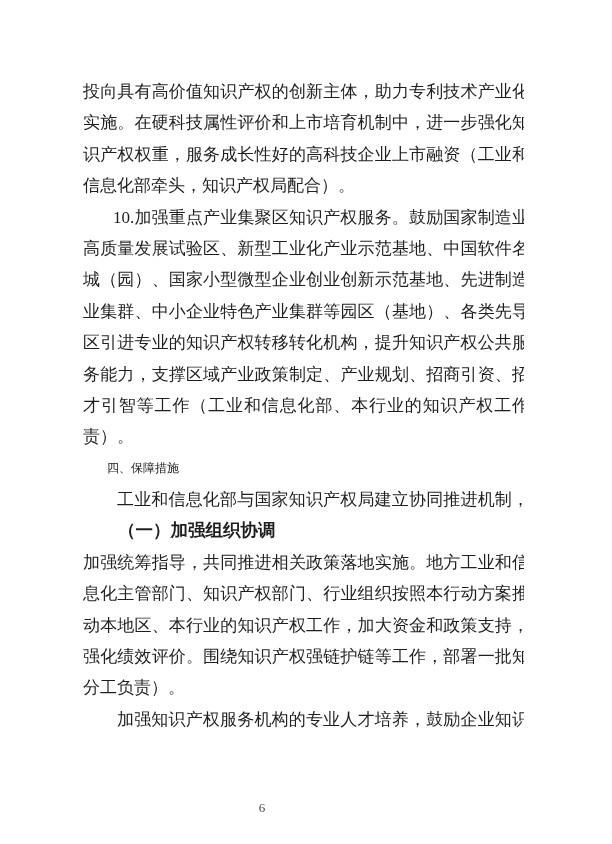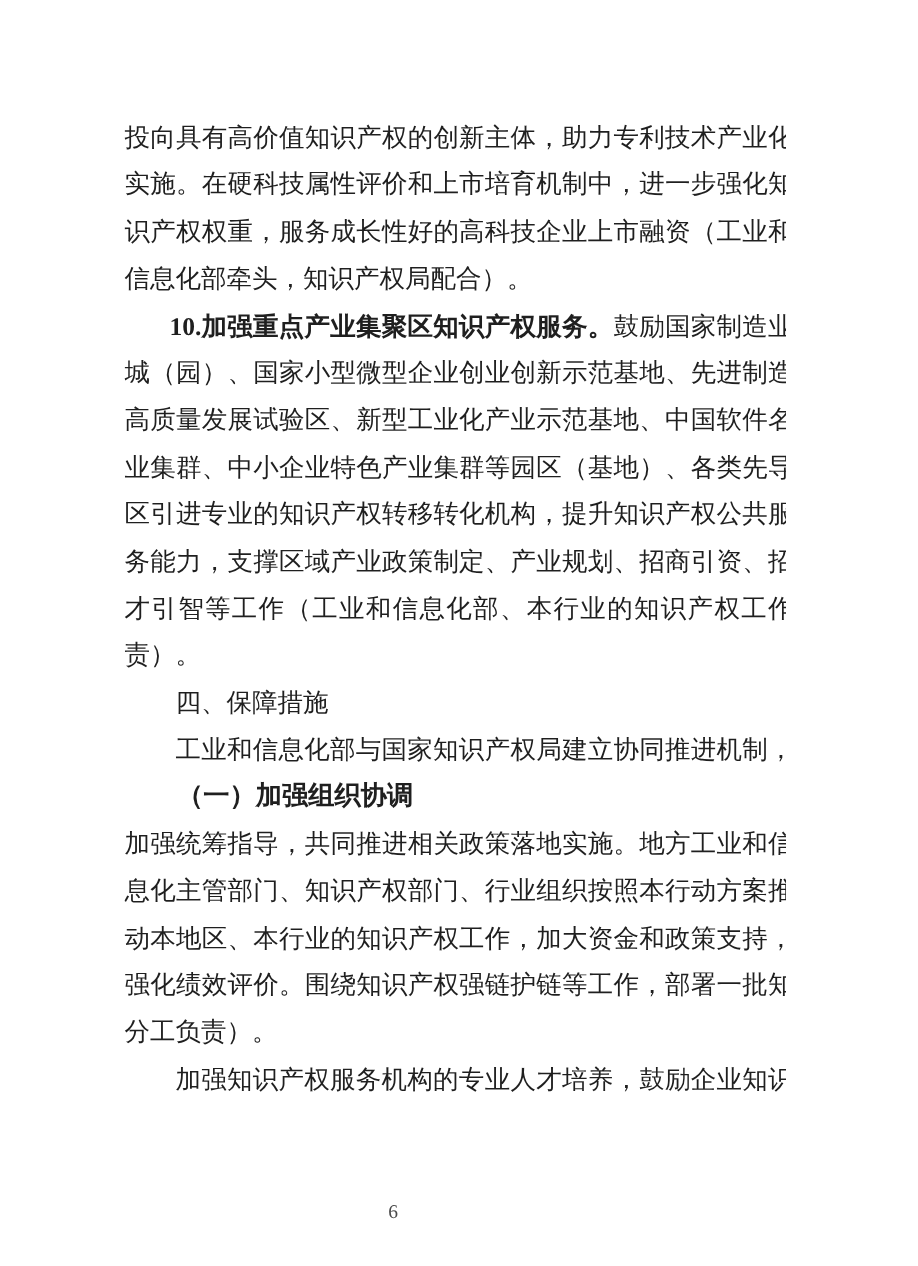--- a/index.html
+++ b/index.html
@@ -33,26 +33,26 @@
   .line.fill {
     text-align-last: justify;
   }
   .indent2 {
     text-indent: 2em;
   }
   .indent-num {
     text-indent: 30px;
   }
   .bold {
-    font-weight: 700;
+    font-weight: 400;
   }
   .hei {
     font-family: Liberation Serif, serif;
     font-weight: 500;
-    font-size: 17px;
+    font-size: 12px;
   }
   .bold-head {
     font-weight: 700;
     font-size: 17.5px;
   }
   .page-number {
     position: absolute;
     left: 0;
     right: 0;
     top: 800px;
@@ -65,22 +65,22 @@
 </head>
 <body>
 
 <div class="page">
   <div class="content">
     <div class="line fill">投向具有高价值知识产权的创新主体，助力专利技术产业化</div>
     <div class="line fill">实施。在硬科技属性评价和上市培育机制中，进一步强化知</div>
     <div class="line fill">识产权权重，服务成长性好的高科技企业上市融资（工业和</div>
     <div class="line">信息化部牵头，知识产权局配合）。</div>
     <div class="line fill indent-num"><span class="bold">10.加强重点产业集聚区知识产权服务。</span><span>鼓励国家制造业</span></div>
+    <div class="line fill">高质量发展试验区、新型工业化产业示范基地、中国软件名</div>
     <div class="line fill">城（园）、国家小型微型企业创业创新示范基地、先进制造</div>
-    <div class="line fill">高质量发展试验区、新型工业化产业示范基地、中国软件名</div>
     <div class="line fill">业集群、中小企业特色产业集群等园区（基地）、各类先导</div>
     <div class="line fill">区引进专业的知识产权转移转化机构，提升知识产权公共服</div>
     <div class="line fill">务能力，支撑区域产业政策制定、产业规划、招商引资、招</div>
     <div class="line fill">才引智等工作（工业和信息化部、本行业的知识产权工作</div>
     <div class="line">责）。</div>
     <div class="line indent2 hei">四、保障措施</div>
     <div class="line fill indent2">工业和信息化部与国家知识产权局建立协同推进机制，</div>
     <div class="line indent2 bold-head">（一）加强组织协调</div>
     <div class="line fill">加强统筹指导，共同推进相关政策落地实施。地方工业和信</div>
     <div class="line fill">息化主管部门、知识产权部门、行业组织按照本行动方案推</div>

